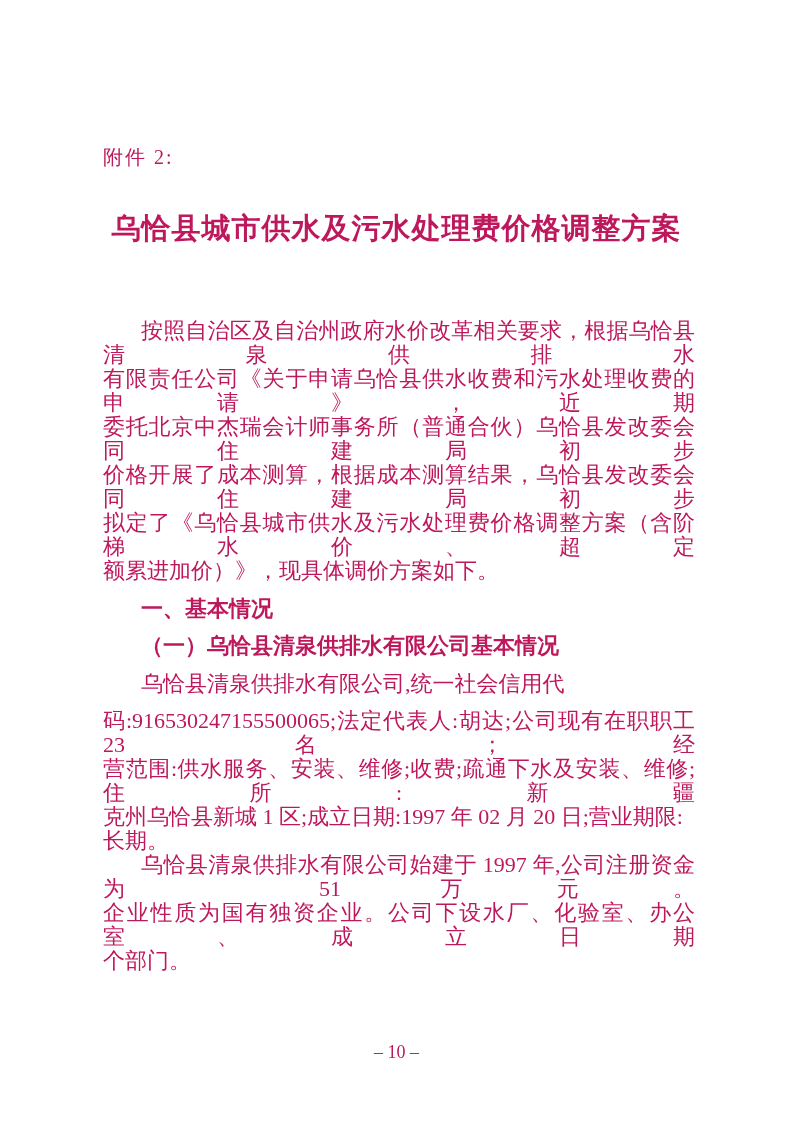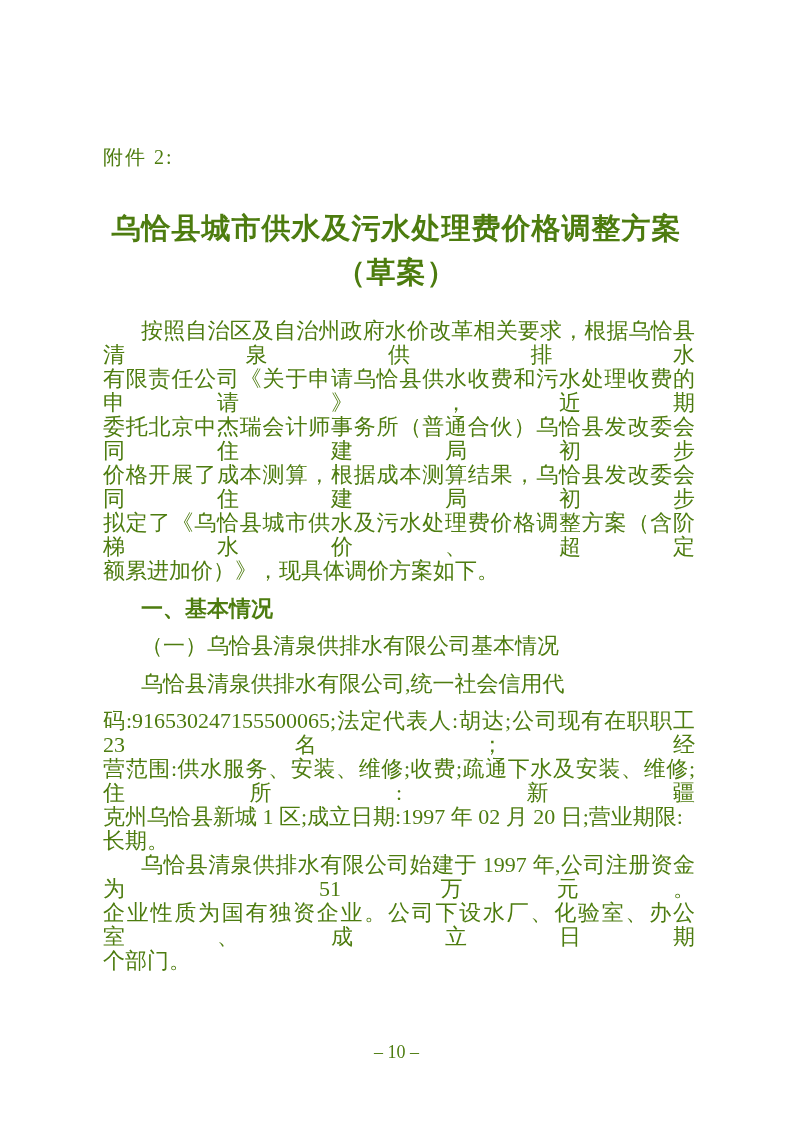--- a/index.html
+++ b/index.html
@@ -4,21 +4,21 @@
 <style>
   * { margin: 0; padding: 0; box-sizing: border-box; }
   html, body { background: #ffffff; }
   .page {
     position: relative;
     width: 793px;
     height: 1122px;
     background: #ffffff;
     overflow: hidden;
     font-family: "Liberation Serif", "DejaVu Serif", serif;
-    color: #4d7c0f;
+    color: #be185d;
   }
   .attachment-label {
     position: absolute;
     top: 144px;
     left: 103px;
     font-size: 20px;
     line-height: 26px;
     letter-spacing: 2px;
     font-family: "Liberation Serif", "DejaVu Serif", serif;
   }
@@ -48,41 +48,40 @@
   }
   .line.indent { text-indent: 38px; }
   .line.justify {
     text-align: justify;
     text-align-last: justify;
   }
   .line.h-hei {
     font-family: "Liberation Sans", "DejaVu Sans", sans-serif;
     font-weight: bold;
   }
-  .line.h-bold { font-weight: normal; }
+  .line.h-bold { font-weight: bold; }
   .page-footer {
     position: absolute;
     top: 1040px;
     left: 0;
     width: 100%;
     text-align: center;
     font-size: 18px;
     line-height: 24px;
     font-family: "Liberation Serif", "DejaVu Serif", serif;
   }
 </style>
 </head>
 <body>
 
 <div class="page">
   <div class="attachment-label">附件 2:</div>
 
   <div class="doc-title">
     <div>乌恰县城市供水及污水处理费价格调整方案</div>
-    <div>（草案）</div>
   </div>
 
   <div class="doc-body">
 
   <div class="line indent justify">按照自治区及自治州政府水价改革相关要求，根据乌恰县清泉供排水</div>
       <div class="line justify">有限责任公司《关于申请乌恰县供水收费和污水处理收费的申请》，近期</div>
       <div class="line justify">委托北京中杰瑞会计师事务所（普通合伙）乌恰县发改委会同住建局初步</div>
       <div class="line justify">价格开展了成本测算，根据成本测算结果，乌恰县发改委会同住建局初步</div>
       <div class="line justify">拟定了《乌恰县城市供水及污水处理费价格调整方案（含阶梯水价、超定</div>
       <div class="line">额累进加价）》，现具体调价方案如下。</div>

